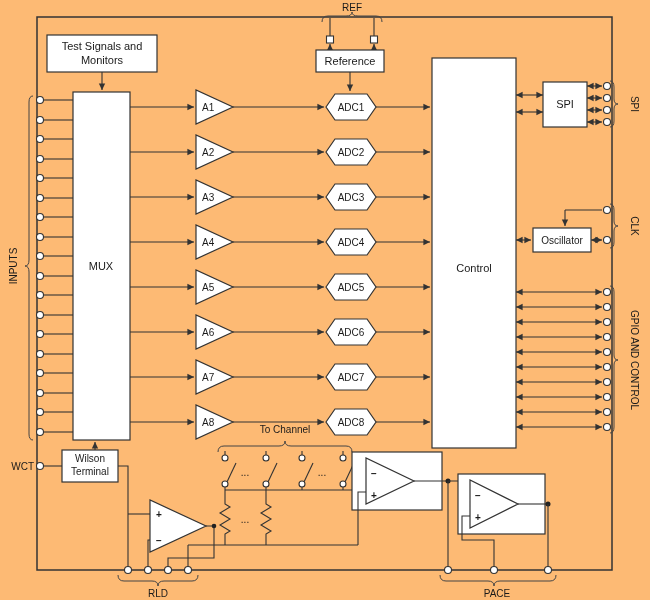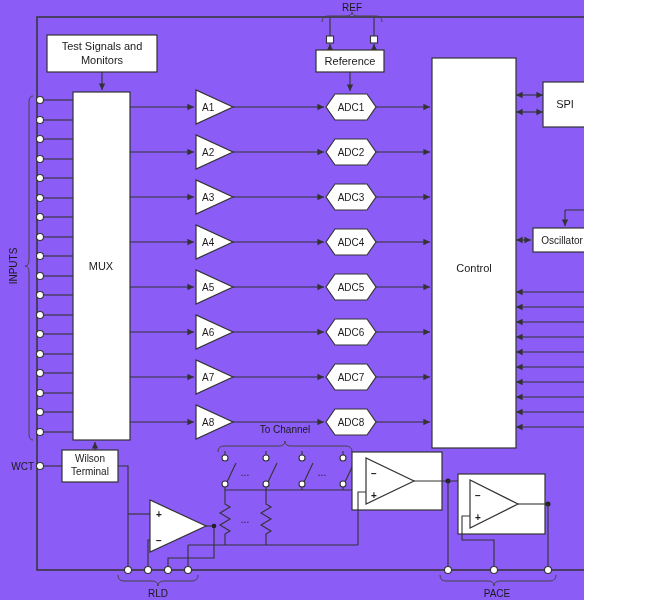--- a/index.html
+++ b/index.html
@@ -1,16 +1,16 @@
 <!DOCTYPE html>
 <html><head>
 <meta charset="utf-8">
 <style>
   html,body{margin:0;padding:0;background:#ffffff;}
-  #stage{width:584px;height:600px;position:relative;background:#8b5cf6;overflow:hidden;}
+  #stage{width:650px;height:600px;position:relative;background:#fdba74;overflow:hidden;}
   svg{display:block;}
   text{font-family:"Liberation Sans",sans-serif;fill:#1a1a1a;}
   .t11{font-size:11px;}
   .t10{font-size:10px;}
   .sign{font-size:10px;font-weight:bold;}
   .mid{text-anchor:middle;}
   .end{text-anchor:end;}
   .wire{stroke:#333;stroke-width:1.1;fill:none;}
   .box{fill:#fff;stroke:#333;stroke-width:1.2;}
   .shape{fill:#fff;stroke:#333;stroke-width:1.2;}

